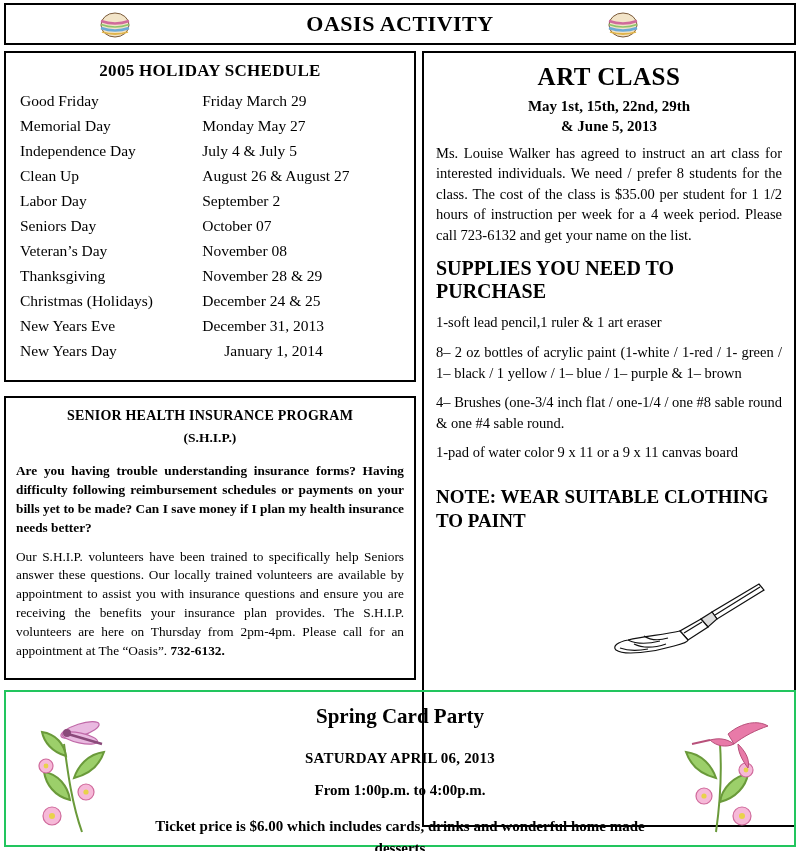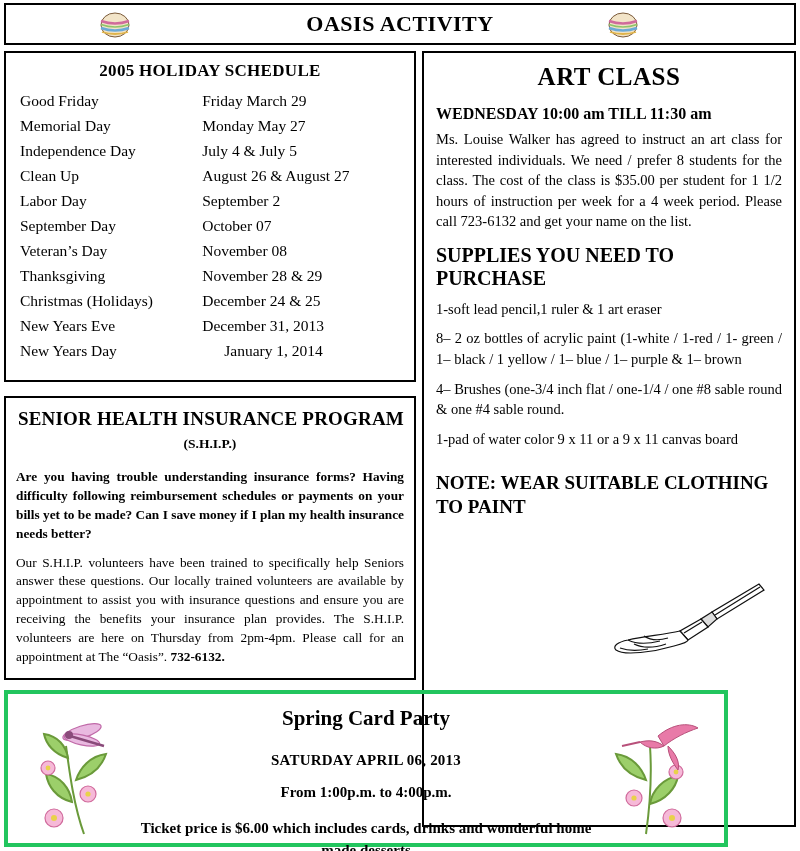--- a/index.html
+++ b/index.html
@@ -83,23 +83,23 @@
     position: absolute;
     left: 4px;
     top: 396px;
     width: 412px;
     height: 284px;
     border: 2px solid #000;
     box-sizing: border-box;
     padding: 10px 10px 0 10px;
   }
   .ship-title {
-    text-align: right;
-    font-weight: bold;
-    font-size: 19px;
+    text-align: center;
+    font-weight: bold;
+    font-size: 14px;
     letter-spacing: 0.2px;
   }
   .ship-subtitle {
     text-align: center;
     font-weight: bold;
     font-size: 13.5px;
     margin-top: 6px;
   }
   .ship-bold {
     font-weight: bold;
@@ -175,23 +175,23 @@
     top: 525px;
     width: 190px;
     height: 80px;
   }
 
   
   .party-box {
     position: absolute;
     left: 4px;
     top: 690px;
-    width: 724px;
+    width: 792px;
     height: 157px;
-    border: 4px solid #22c55e;
+    border: 2px solid #22c55e;
     box-sizing: border-box;
     padding-top: 12px;
     text-align: center;
   }
   .party-title {
     font-size: 21px;
     font-weight: bold;
   }
   .party-date {
     font-size: 15px;
@@ -260,21 +260,21 @@
         </tr>
         <tr>
           <td class="name">Clean Up</td>
           <td class="date">August 26 &amp; August 27</td>
         </tr>
         <tr>
           <td class="name">Labor Day</td>
           <td class="date">September 2</td>
         </tr>
         <tr>
-          <td class="name">September Day</td>
+          <td class="name">Seniors Day</td>
           <td class="date">October 07</td>
         </tr>
         <tr>
           <td class="name">Veteran’s Day</td>
           <td class="date">November 08</td>
         </tr>
         <tr>
           <td class="name">Thanksgiving</td>
           <td class="date">November 28 &amp; 29</td>
         </tr>
@@ -296,21 +296,24 @@
 
   <div class="ship-box">
     <div class="ship-title">SENIOR HEALTH INSURANCE PROGRAM</div>
     <div class="ship-subtitle">(S.H.I.P.)</div>
     <div class="ship-bold">Are you having trouble understanding insurance forms?  Having difficulty following reimbursement schedules or payments on your bills yet to be made?  Can I save money if I plan my health insurance needs better?</div>
     <div class="ship-body"><span>Our S.H.I.P. volunteers have been trained to specifically help Seniors answer these questions.  Our locally trained volunteers are available by appointment to assist you with insurance  questions and ensure you are receiving the benefits your insurance plan provides.   The S.H.I.P.  volunteers are here on Thursday from 2pm-4pm.   Please call for an appointment at The “Oasis”.</span> <b>732-6132.</b></div>
   </div>
 
   <div class="art-box">
     <div class="art-title">ART CLASS</div>
-    <div class="art-when">WEDNESDAY 10:00 am TILL 11:30 am</div>
+    <div class="art-dates">
+      <div>May 1st, 15th, 22nd, 29th</div>
+      <div>&amp; June 5, 2013</div>
+    </div>
     <div class="art-body">Ms. Louise Walker has agreed to instruct an art class for interested individuals. We need / prefer 8 students for the class. The cost of the class is $35.00 per student for 1 1/2  hours of instruction per week for a 4 week period. Please call 723-6132 and get your name on the list.</div>
     <div class="art-supplies-head">SUPPLIES YOU NEED TO PURCHASE</div>
     <div class="supply-item">1-soft lead pencil,1 ruler &amp; 1 art eraser</div>
     <div class="supply-item">8– 2 oz bottles of acrylic paint (1-white / 1-red / 1- green / 1– black / 1 yellow / 1– blue / 1– purple &amp; 1– brown</div>
     <div class="supply-item">4– Brushes (one-3/4 inch flat / one-1/4 / one #8 sable round &amp; one #4 sable round.</div>
     <div class="supply-item">1-pad of water color 9 x 11 or a 9 x 11 canvas board</div>
     <div class="art-note">NOTE: WEAR SUITABLE CLOTHING TO PAINT</div>
 
     <svg class="brush" viewBox="0 0 190 80">
       <g fill="none" stroke="#111" stroke-width="1.2">

